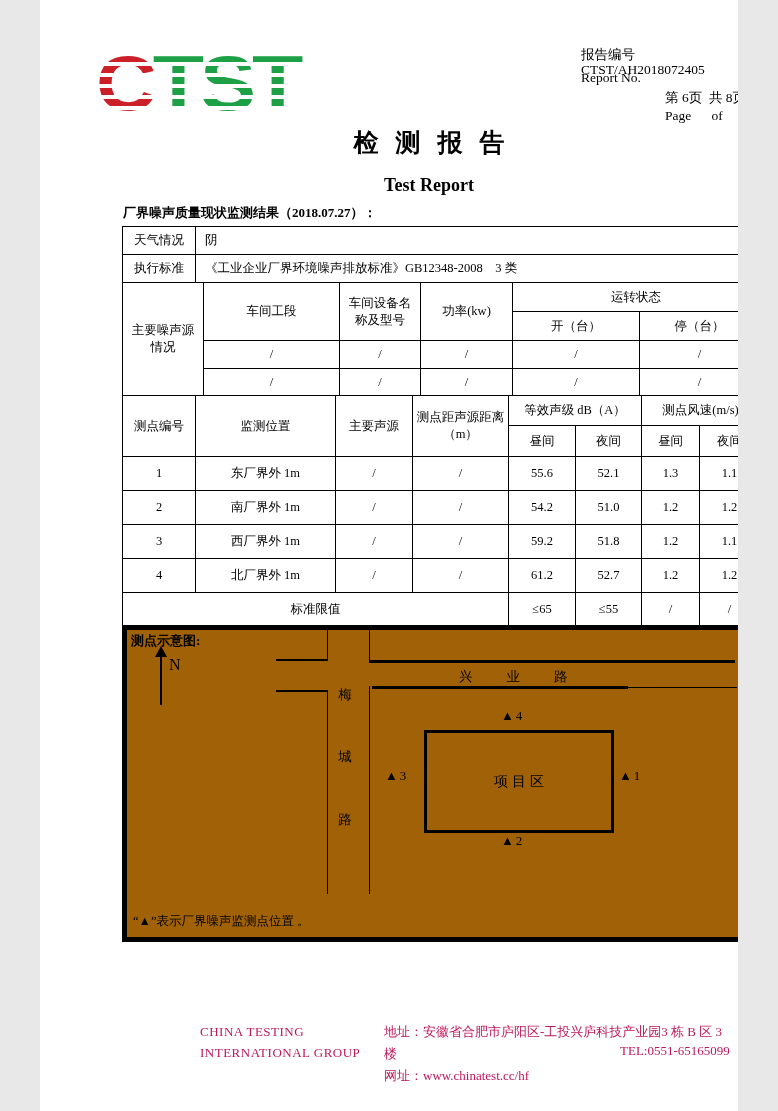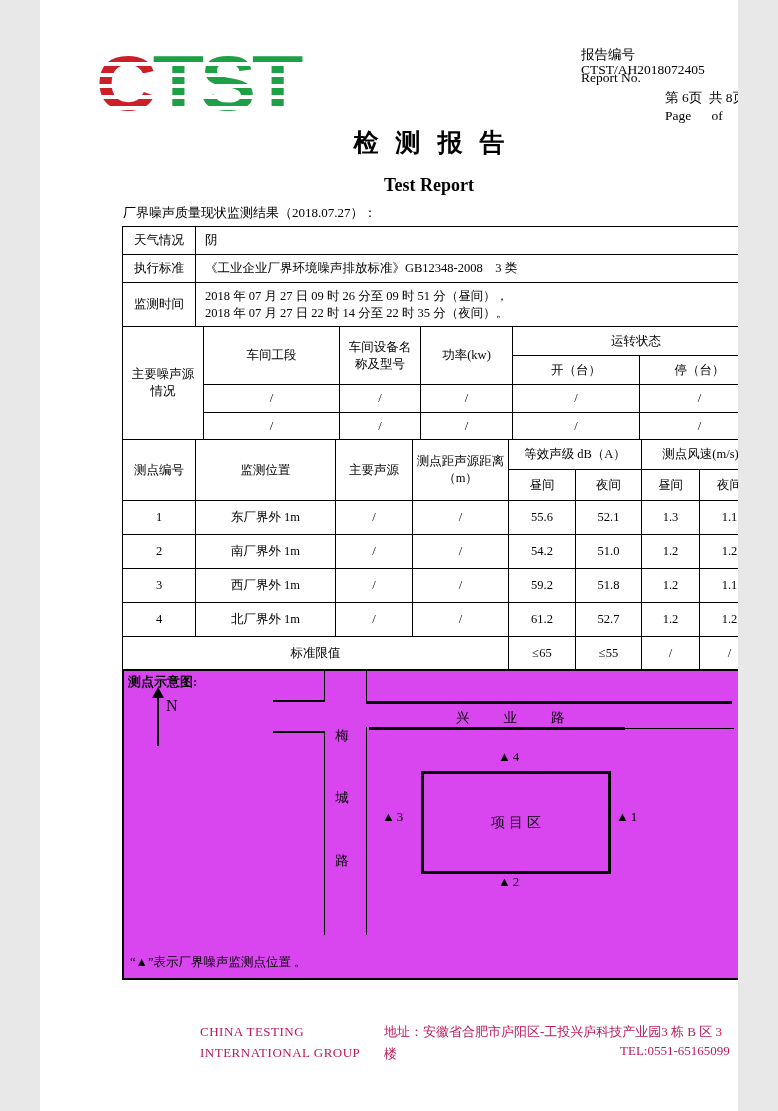--- a/index.html
+++ b/index.html
@@ -20,31 +20,31 @@
   .repno{position:absolute;left:541px;top:48px;font-size:13.5px;line-height:1.1;}
   .repno-sub{position:absolute;left:541px;top:70px;font-size:13.5px;}
   .pageinfo{position:absolute;left:625px;top:89px;font-size:13.5px;white-space:pre;}
   .pageinfo-sub{position:absolute;left:625px;top:108px;font-size:13.5px;white-space:pre;}
   
   .title-cn{position:absolute;left:0;top:126px;width:778px;text-align:center;
     font-family:"Liberation Sans","DejaVu Sans",sans-serif;
     font-size:25px;font-weight:bold;letter-spacing:17px;text-indent:17px;}
   .title-en{position:absolute;left:0;top:175px;width:778px;text-align:center;
     font-size:18px;font-weight:bold;}
-  .section-heading{position:absolute;left:83px;top:204px;font-size:13px;font-weight:normal;}
+  .section-heading{position:absolute;left:83px;top:204px;font-size:13px;font-weight:bold;}
   
   .tblwrap{position:absolute;left:82px;top:226px;width:637px;}
   table{border-collapse:collapse;table-layout:fixed;width:637px;font-size:12.5px;}
   table+table{margin-top:-1px;}
   td{border:1px solid #000;text-align:center;vertical-align:middle;padding:1px 3px;line-height:1.35;}
   td.left{text-align:left;padding-left:9px;}
   .h28{height:28px;}.h44{height:44px;}.h29{height:29px;}.h27{height:27px;}
   .h30{height:30px;}.h31{height:31px;}.h34{height:34px;}.h33{height:33px;padding-left:28px;}
   
-  .diagram{position:relative;margin-top:-1px;width:635px;height:307px;border:2px solid #000000;background:#d946ef;}
+  .diagram{position:relative;margin-top:-1px;width:635px;height:307px;border:5px solid #000000;background:#a16207;}
   .diagram .abs{position:absolute;}
   .dg-title{left:4px;top:2px;font-size:13px;font-weight:bold;}
   .dg-note{left:6px;top:283px;font-size:12.5px;}
   .line{position:absolute;background:#000;}
   .n-label{left:42px;top:26px;font-size:16px;}
   .arrow-shaft{left:33px;top:26px;width:2px;height:49px;}
   .arrow-head{left:28px;top:16px;width:0;height:0;border-left:6px solid transparent;
     border-right:6px solid transparent;border-bottom:11px solid #000;position:absolute;}
   .road-h-label{left:332px;top:38px;font-size:13.5px;letter-spacing:34px;white-space:nowrap;}
   .road-v-char{left:210px;width:16px;text-align:center;font-size:13.5px;}
@@ -84,27 +84,20 @@
           <col style="width:564px">
         </colgroup>
       <tbody>
           <tr class="h28">
         <td>天气情况</td>
         <td class="left">阴</td>
       </tr>
       <tr class="h28">
         <td>执行标准</td>
         <td class="left">《工业企业厂界环境噪声排放标准》GB12348-2008　3 类</td>
-      </tr>
-      <tr class="h44">
-        <td>监测时间</td>
-        <td class="left">
-          <div>2018 年 07 月 27 日 09 时 26 分至 09 时 51 分（昼间），</div>
-          <div>2018 年 07 月 27 日 22 时 14 分至 22 时 35 分（夜间）。</div>
-        </td>
       </tr>
     </tbody>
       </table>
 
     <table>
       <colgroup>
           <col style="width:81px">
           <col style="width:136px">
           <col style="width:81px">
           <col style="width:92px">
@@ -252,16 +245,17 @@
       <div class="abs dg-note">“▲”表示厂界噪声监测点位置 。</div>
     </div>
   </div>
 
   <div class="footer f-company">
     <div>CHINA TESTING</div>
     <div>INTERNATIONAL GROUP</div>
   </div>
   <div class="footer f-address">
     <div>地址：安徽省合肥市庐阳区-工投兴庐科技产业园3 栋 B 区 3 楼</div>
+    <div>网址：www.chinatest.cc/hf</div>
   </div>
   <div class="footer f-tel">TEL:0551-65165099</div>
 
 </div>
 
 </body></html>

